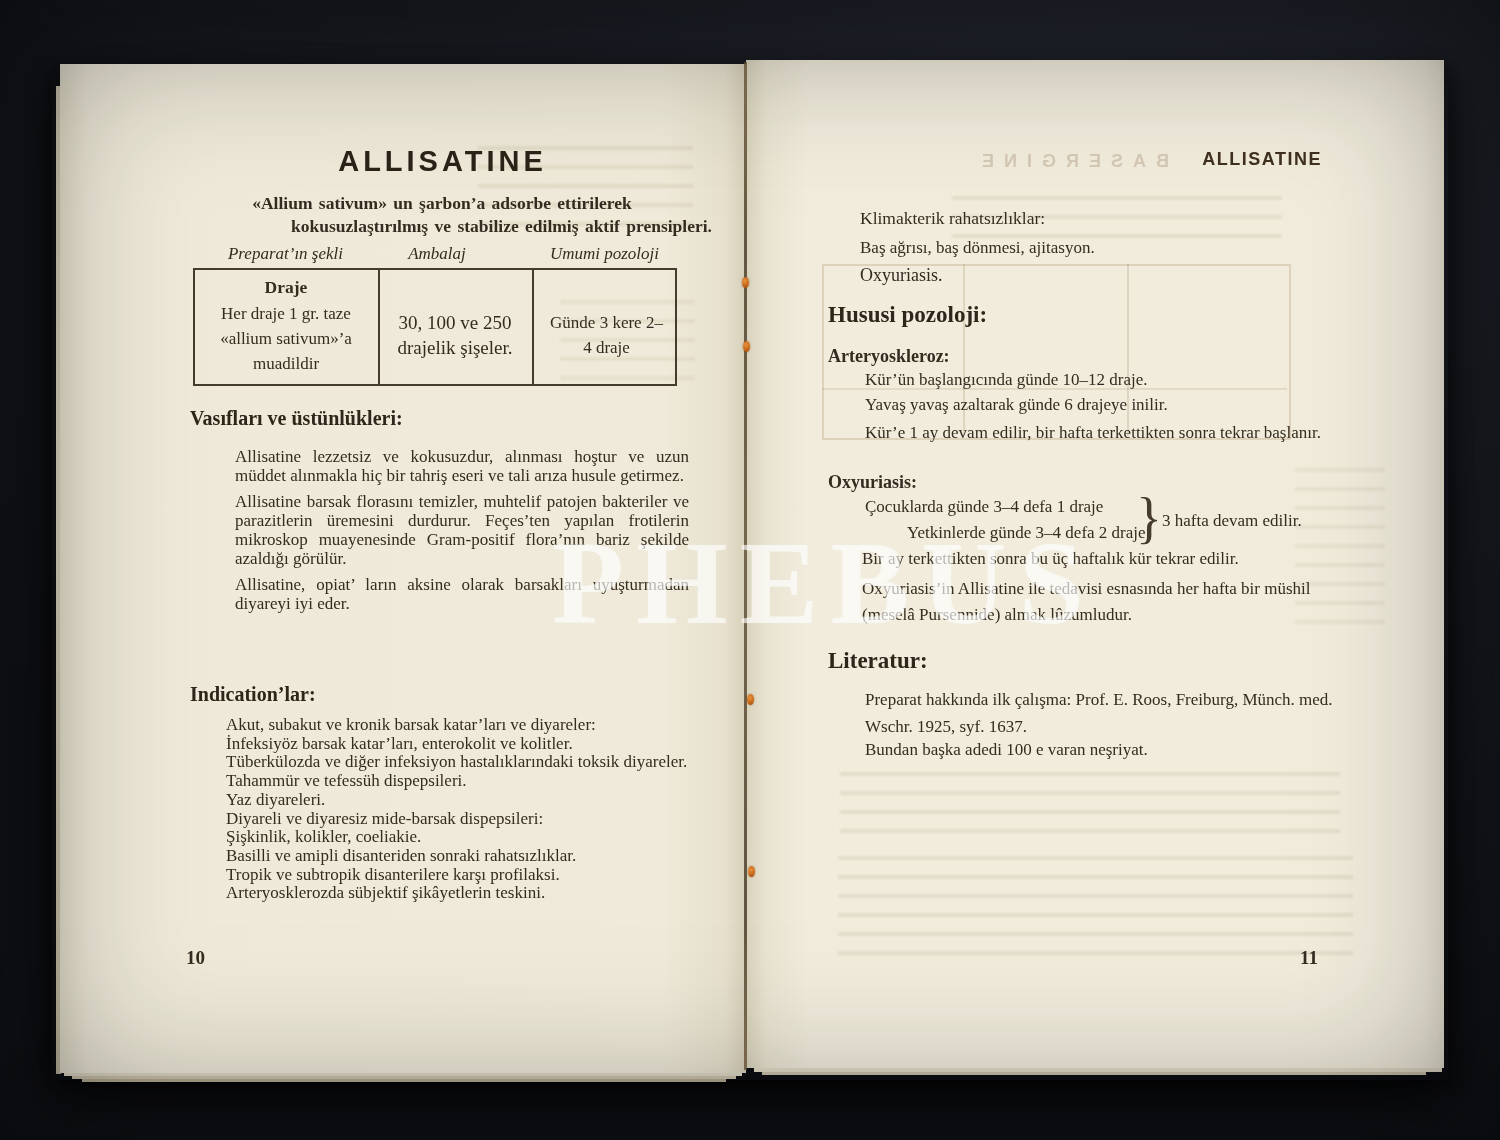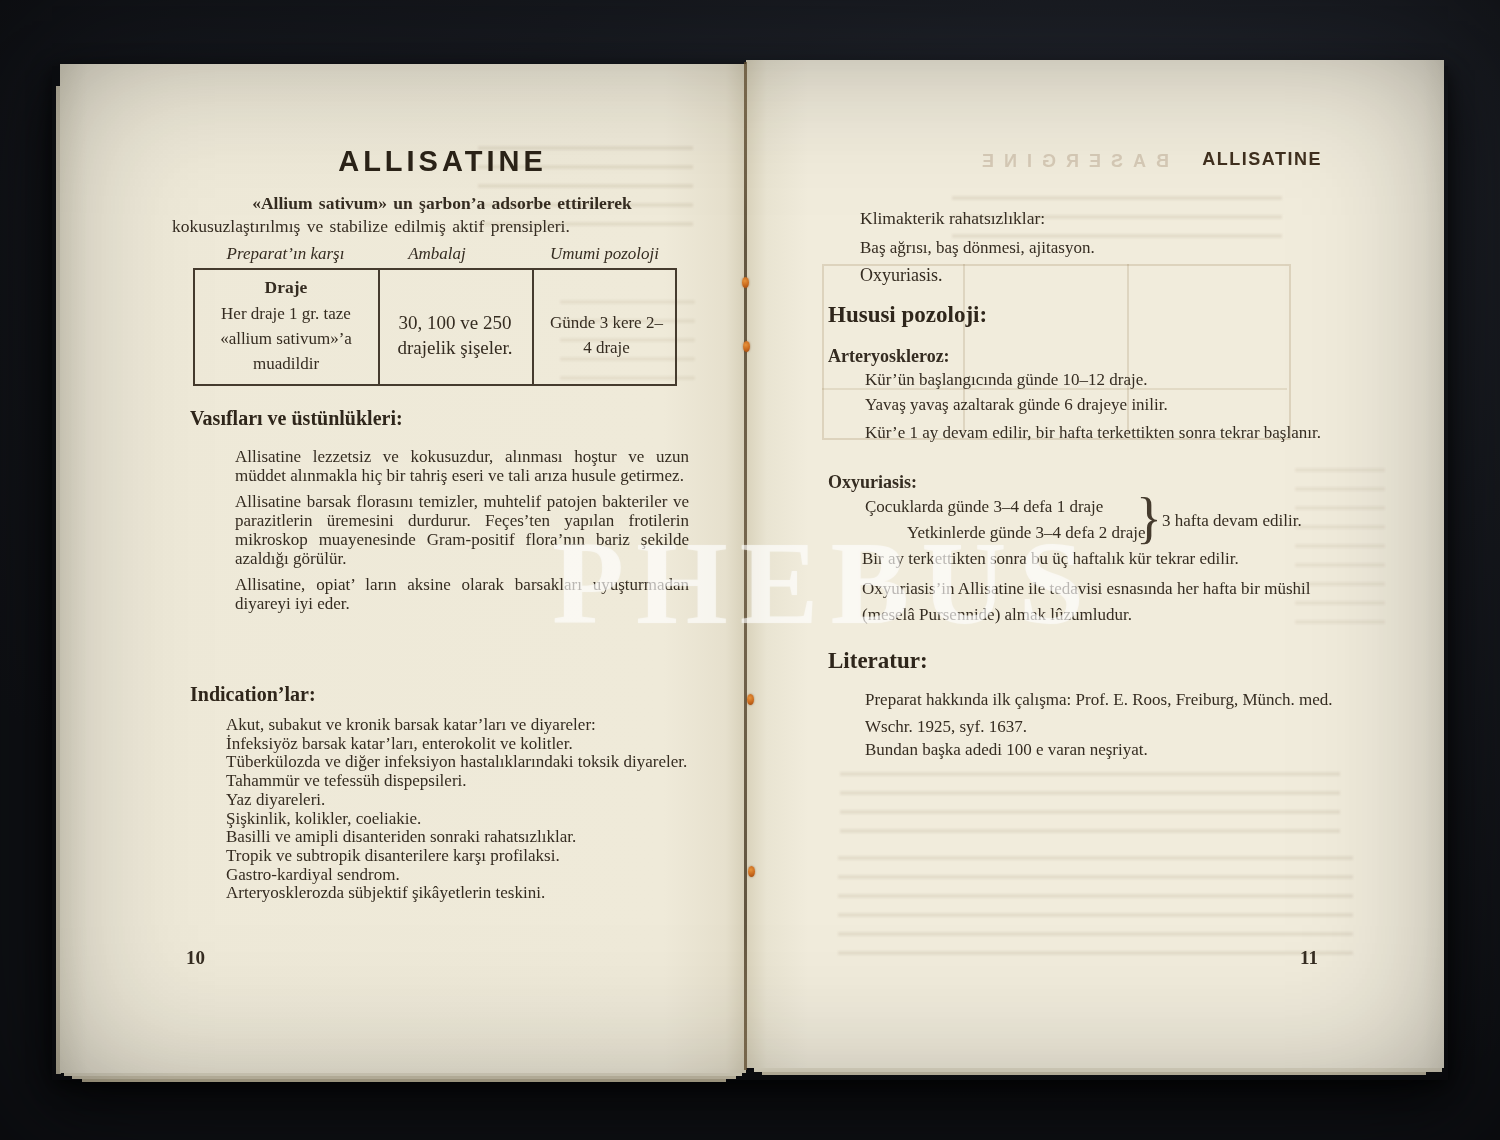--- a/index.html
+++ b/index.html
@@ -80,21 +80,21 @@
   .gb-rp3{left:838px;top:856px;width:515px;height:104px;}
   .gb-rp4{left:1295px;top:468px;width:90px;height:160px;opacity:.8;}
   
   .t{position:absolute;color:#352c21;}
   .nw{white-space:nowrap;}
   .ser{font-family:"Liberation Serif",serif;}
   
   .lp-title{left:185px;top:145px;width:515px;text-align:center;
     font-family:"Liberation Sans",sans-serif;font-weight:700;font-size:29px;letter-spacing:4px;color:#2b2318;}
   .lp-intro1{left:172px;top:193px;width:540px;text-align:center;font-weight:700;font-size:17.5px;word-spacing:2px;}
-  .lp-intro2{left:172px;top:216px;width:540px;text-align:left;font-weight:400;font-size:17.5px;word-spacing:2px;}
+  .lp-intro2{left:172px;top:216px;width:540px;text-align:right;font-weight:700;font-size:17.5px;word-spacing:2px;}
   .lp-th{top:244px;font-style:italic;font-size:17px;text-align:center;}
   .lp-th1{left:193px;width:185px;}
   .lp-th2{left:360px;width:154px;font-family:Liberation Serif, serif;}
   .lp-th3{left:532px;width:145px;}
   .lp-tablebox{position:absolute;left:193px;top:268px;width:480px;height:114px;border:2px solid #453b2e;}
   .lp-tv1{position:absolute;left:378px;top:268px;width:2px;height:118px;background:#453b2e;}
   .lp-tv2{position:absolute;left:532px;top:268px;width:2px;height:118px;background:#453b2e;}
   .lp-cell-title{left:196px;top:277px;width:180px;text-align:center;font-weight:700;font-size:17.5px;}
   .lp-cell1{left:198px;top:301px;width:176px;text-align:center;font-size:17px;line-height:25px;}
   .lp-cell2{left:382px;top:310px;width:146px;text-align:center;font-size:19px;line-height:25px;}
@@ -163,21 +163,21 @@
   <div class="ghost-v2"></div>
   <div class="ghost-h1"></div>
   <div class="ghostblock gb-rp2"></div>
   <div class="ghostblock gb-rp3"></div>
   <div class="ghostblock gb-rp4"></div>
 
   <div class="t lp-title nw">ALLISATINE</div>
   <div class="t ser lp-intro1 nw">«Allium sativum» un şarbon’a adsorbe ettirilerek</div>
   <div class="t ser lp-intro2 nw">kokusuzlaştırılmış ve stabilize edilmiş aktif prensipleri.</div>
 
-  <div class="t ser lp-th lp-th1 nw">Preparat’ın karşı</div>
+  <div class="t ser lp-th lp-th1 nw">Preparat’ın şekli</div>
   <div class="t ser lp-th lp-th2 nw">Ambalaj</div>
   <div class="t ser lp-th lp-th3 nw">Umumi pozoloji</div>
 
   <div class="lp-tablebox"></div>
   <div class="lp-tv1"></div>
   <div class="lp-tv2"></div>
   <div class="t ser lp-cell-title">Draje</div>
   <div class="t ser lp-cell1">Her draje 1 gr. taze «allium sativum»’a muadildir</div>
   <div class="t ser lp-cell2">30, 100 ve 250 drajelik şişeler.</div>
   <div class="t ser lp-cell3">Günde 3 kere 2–4 draje</div>
@@ -189,24 +189,24 @@
     <p>Allisatine, opiat’ ların aksine olarak barsakları uyuşturmadan diyareyi iyi eder.</p>
   </div>
 
   <div class="t ser lp-h2 nw">Indication’lar:</div>
   <div class="t ser lp-list">
     <div>Akut, subakut ve kronik barsak katar’ları ve diyareler:</div>
     <div>İnfeksiyöz barsak katar’ları, enterokolit ve kolitler.</div>
     <div>Tüberkülozda ve diğer infeksiyon hastalıklarındaki toksik diyareler.</div>
     <div>Tahammür ve tefessüh dispepsileri.</div>
     <div>Yaz diyareleri.</div>
+    <div>Diyareli ve diyaresiz mide-barsak dispepsileri:</div>
     <div>Şişkinlik, kolikler, coeliakie.</div>
     <div>Basilli ve amipli disanteriden sonraki rahatsızlıklar.</div>
     <div>Tropik ve subtropik disanterilere karşı profilaksi.</div>
-    <div>Gastro-kardiyal sendrom.</div>
     <div>Arteryosklerozda sübjektif şikâyetlerin teskini.</div>
   </div>
   <div class="t ser lp-pagenum nw">10</div>
 
   <div class="t rp-header nw">ALLISATINE</div>
 
   <div class="t ser rp-klim nw">Klimakterik rahatsızlıklar:</div>
   <div class="t ser rp-klim1 nw">Baş ağrısı, baş dönmesi, ajitasyon.</div>
   <div class="t ser rp-klim2 nw">Oxyuriasis.</div>
 

